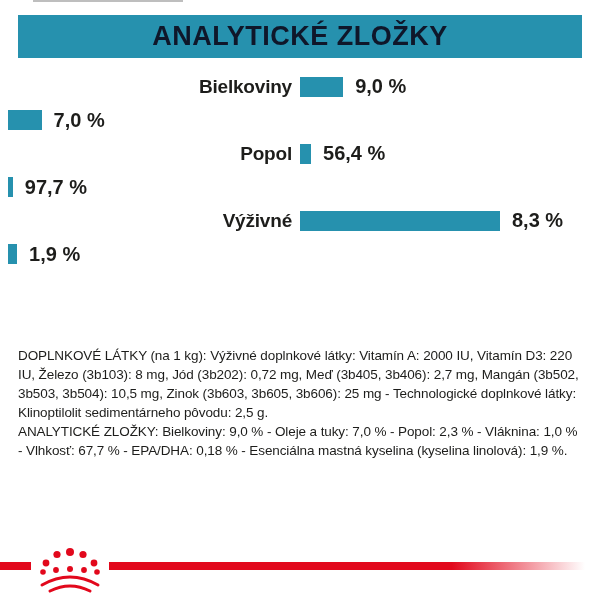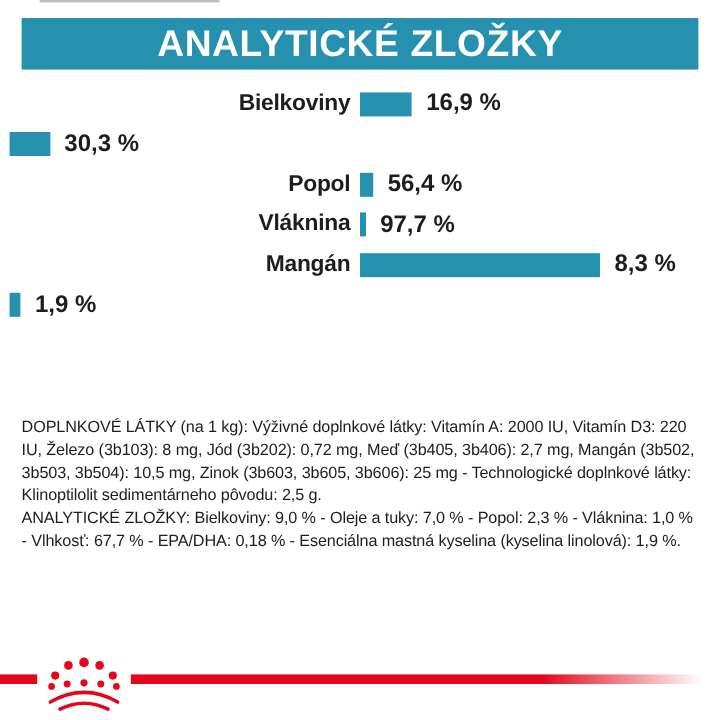--- a/index.html
+++ b/index.html
@@ -8,21 +8,21 @@
   html,body{margin:0;padding:0;}
   body{width:600px;height:600px;background:var(--bg);
        font-family:"Liberation Sans", sans-serif;color:var(--text);}
   .page{position:relative;width:600px;height:600px;overflow:hidden;background:var(--bg);}
 
   .top-smudge{position:absolute;left:33px;top:0;width:150px;height:2px;
               background:#a8a8a8;opacity:.75;}
 
   .band{position:absolute;left:18px;width:564px;background:var(--teal);
         display:flex;align-items:center;justify-content:center;}
-  .band .band-title{color:#ffffff;font-weight:bold;font-size:31px;
+  .band .band-title{color:#0f172a;font-weight:bold;font-size:27px;
         letter-spacing:.5px;white-space:nowrap;}
   .band1{top:15px;height:43px;}
   .band2{top:292px;height:39px;}
 
   .chart{position:absolute;left:0;top:70px;width:600px;}
   .crow{display:flex;align-items:center;height:33.5px;}
   .clabel{width:284px;margin-left:8px;text-align:right;font-weight:bold;
           font-size:19px;letter-spacing:-0.2px;white-space:nowrap;}
   .cbar{height:20px;margin-left:8px;background:var(--teal);flex:0 0 auto;}
   .cvalue{margin-left:12px;font-weight:bold;font-size:20px;white-space:nowrap;}
@@ -45,38 +45,37 @@
   <div class="top-smudge"></div>
 
   <div class="band band1">
     <span class="band-title">ANALYTICKÉ ZLOŽKY</span>
   </div>
 
   <div class="chart" id="chart">
       <div class="crow">
         <span class="clabel">Bielkoviny</span>
         <div class="cbar" style="width: 43.2px; background: rgb(38, 145, 174);"></div>
-        <span class="cvalue">16,9 %</span>
+        <span class="cvalue">9,0 %</span>
       </div>
       <div class="crow">
         <div class="cbar" style="width: 33.6px; background: rgb(38, 145, 174);"></div>
-        <span class="cvalue">30,3 %</span>
+        <span class="cvalue">7,0 %</span>
       </div>
       <div class="crow">
         <span class="clabel">Popol</span>
         <div class="cbar" style="width: 11.04px; background: rgb(38, 145, 174);"></div>
         <span class="cvalue">56,4 %</span>
       </div>
       <div class="crow">
-        <span class="clabel">Vláknina</span>
         <div class="cbar" style="width: 4.8px; background: rgb(38, 145, 174);"></div>
         <span class="cvalue">97,7 %</span>
       </div>
       <div class="crow">
-        <span class="clabel">Mangán</span>
+        <span class="clabel">Výživné</span>
         <div class="cbar" style="width: 200px; background: rgb(38, 145, 174);"></div>
         <span class="cvalue">8,3 %</span>
       </div>
       <div class="crow">
         <div class="cbar" style="width: 9.12px; background: rgb(38, 145, 174);"></div>
         <span class="cvalue">1,9 %</span>
       </div>
     </div>
 
 

